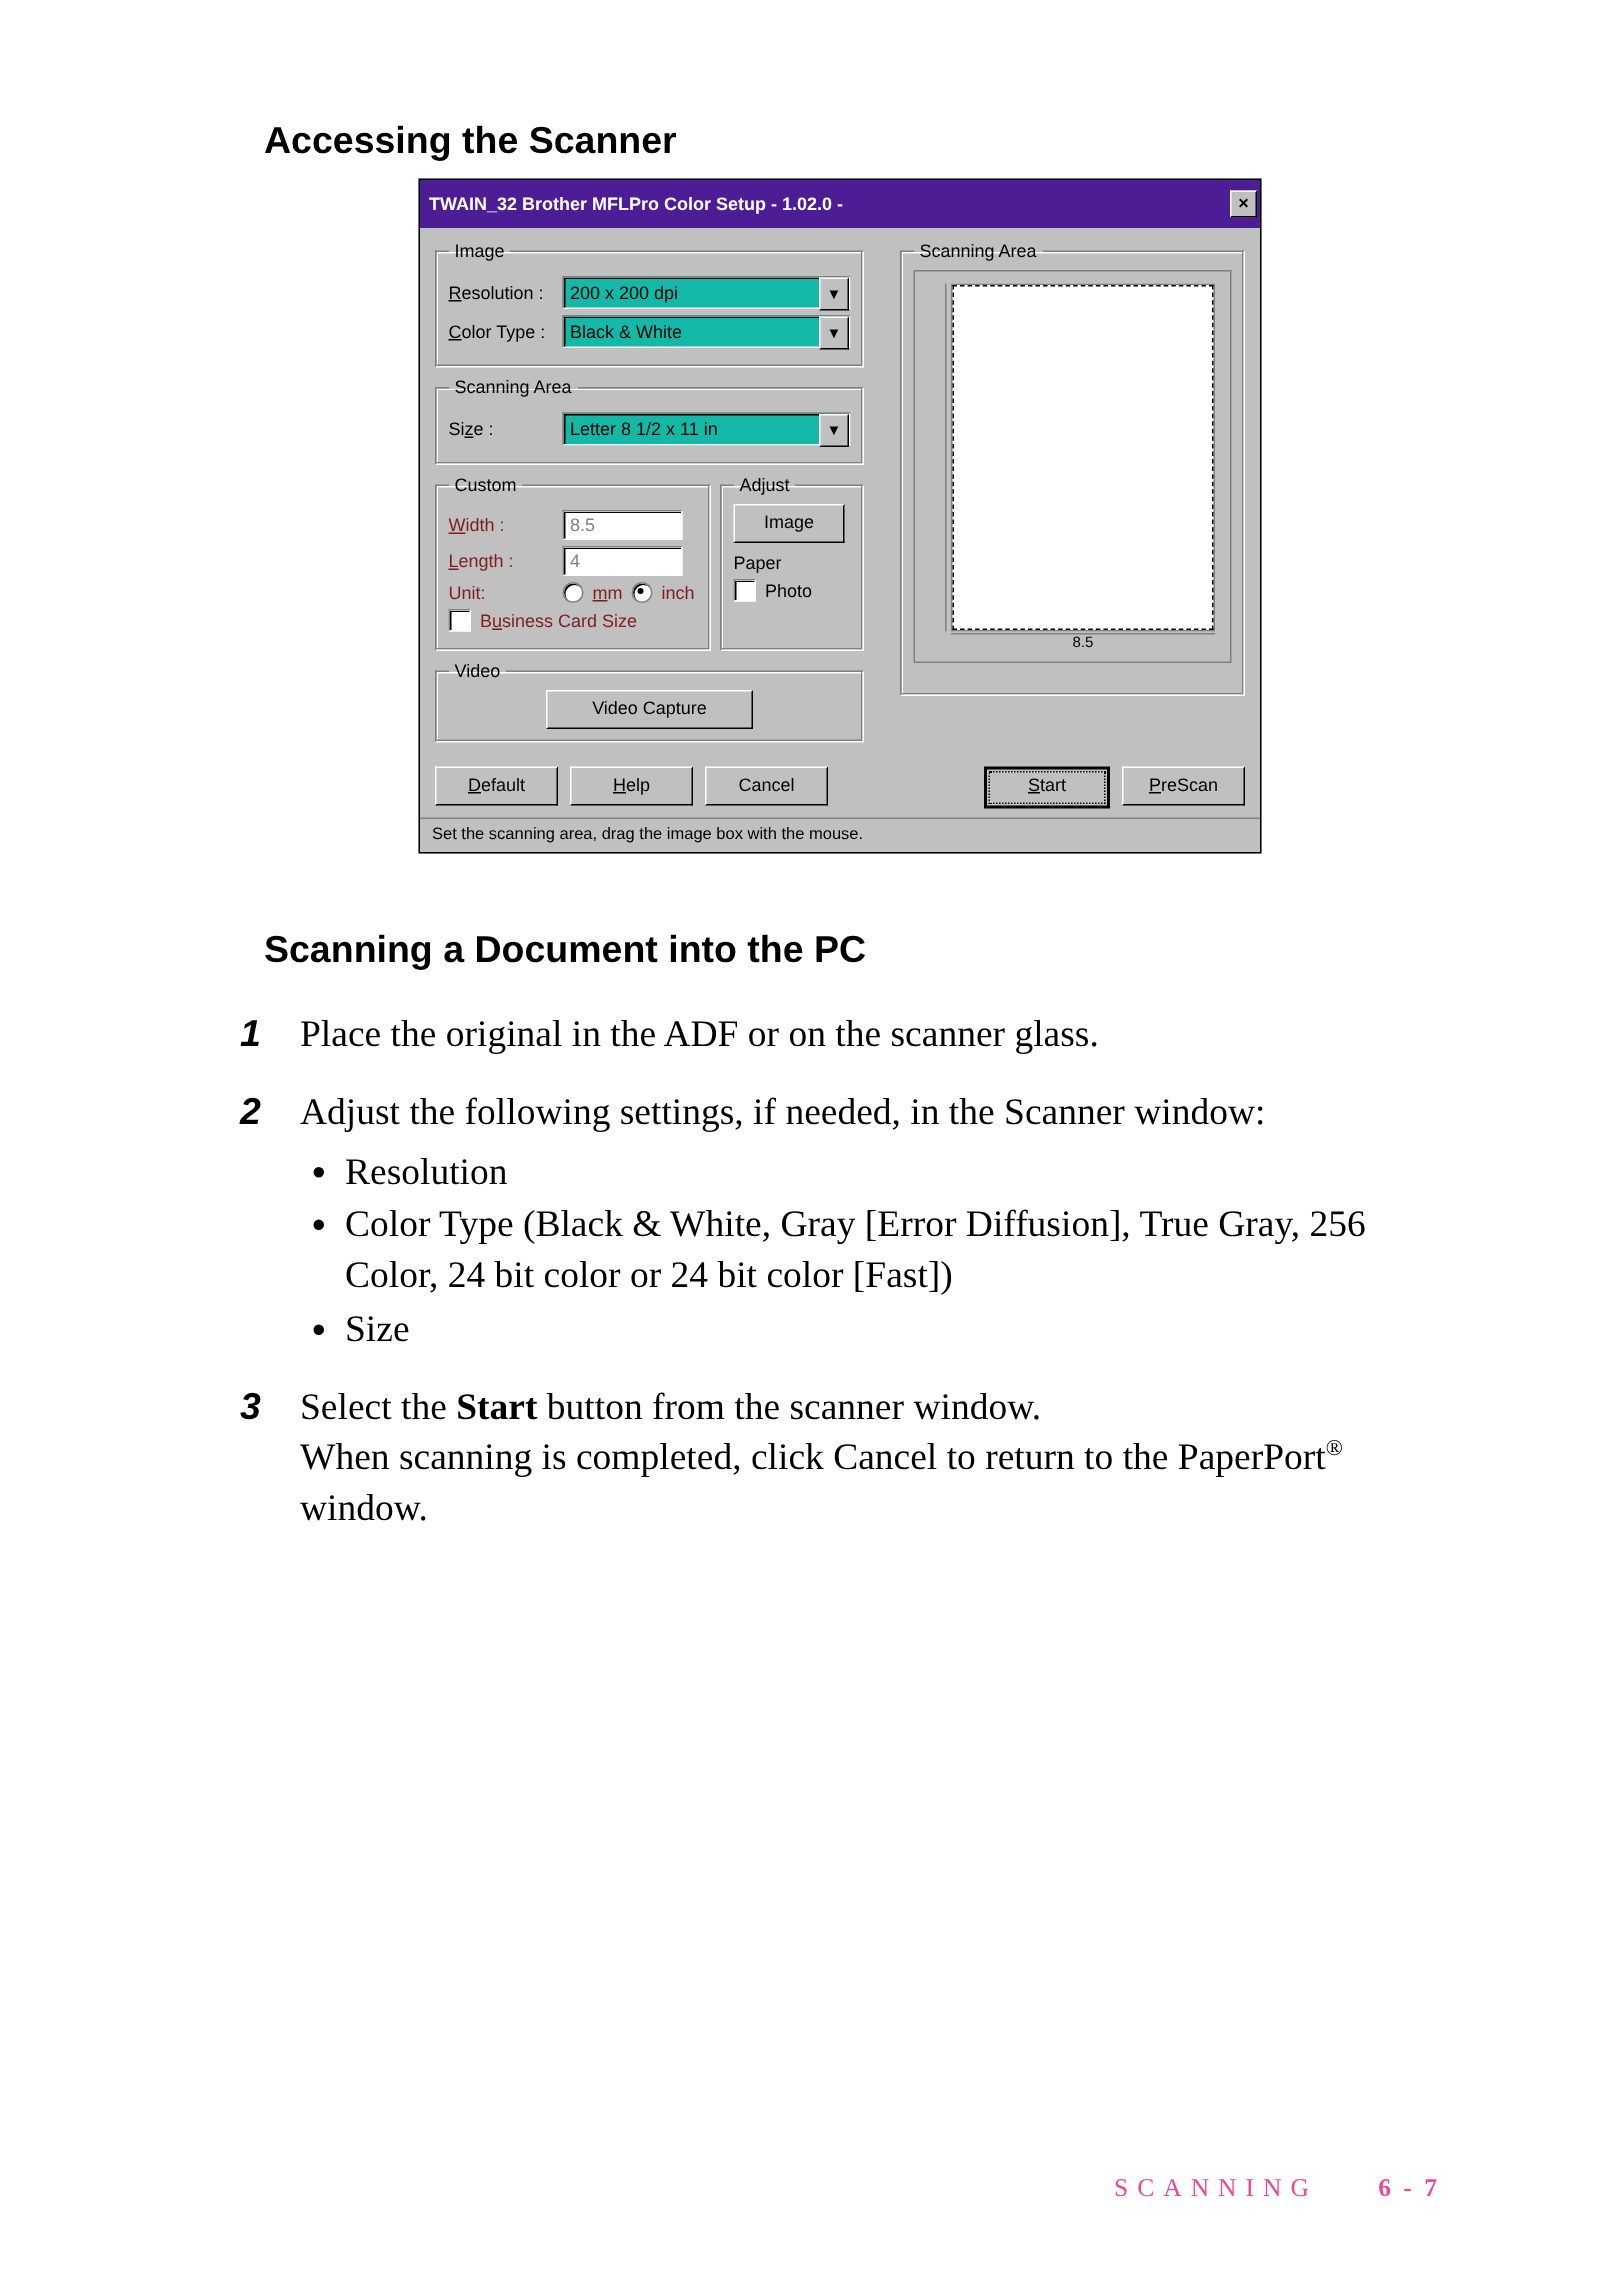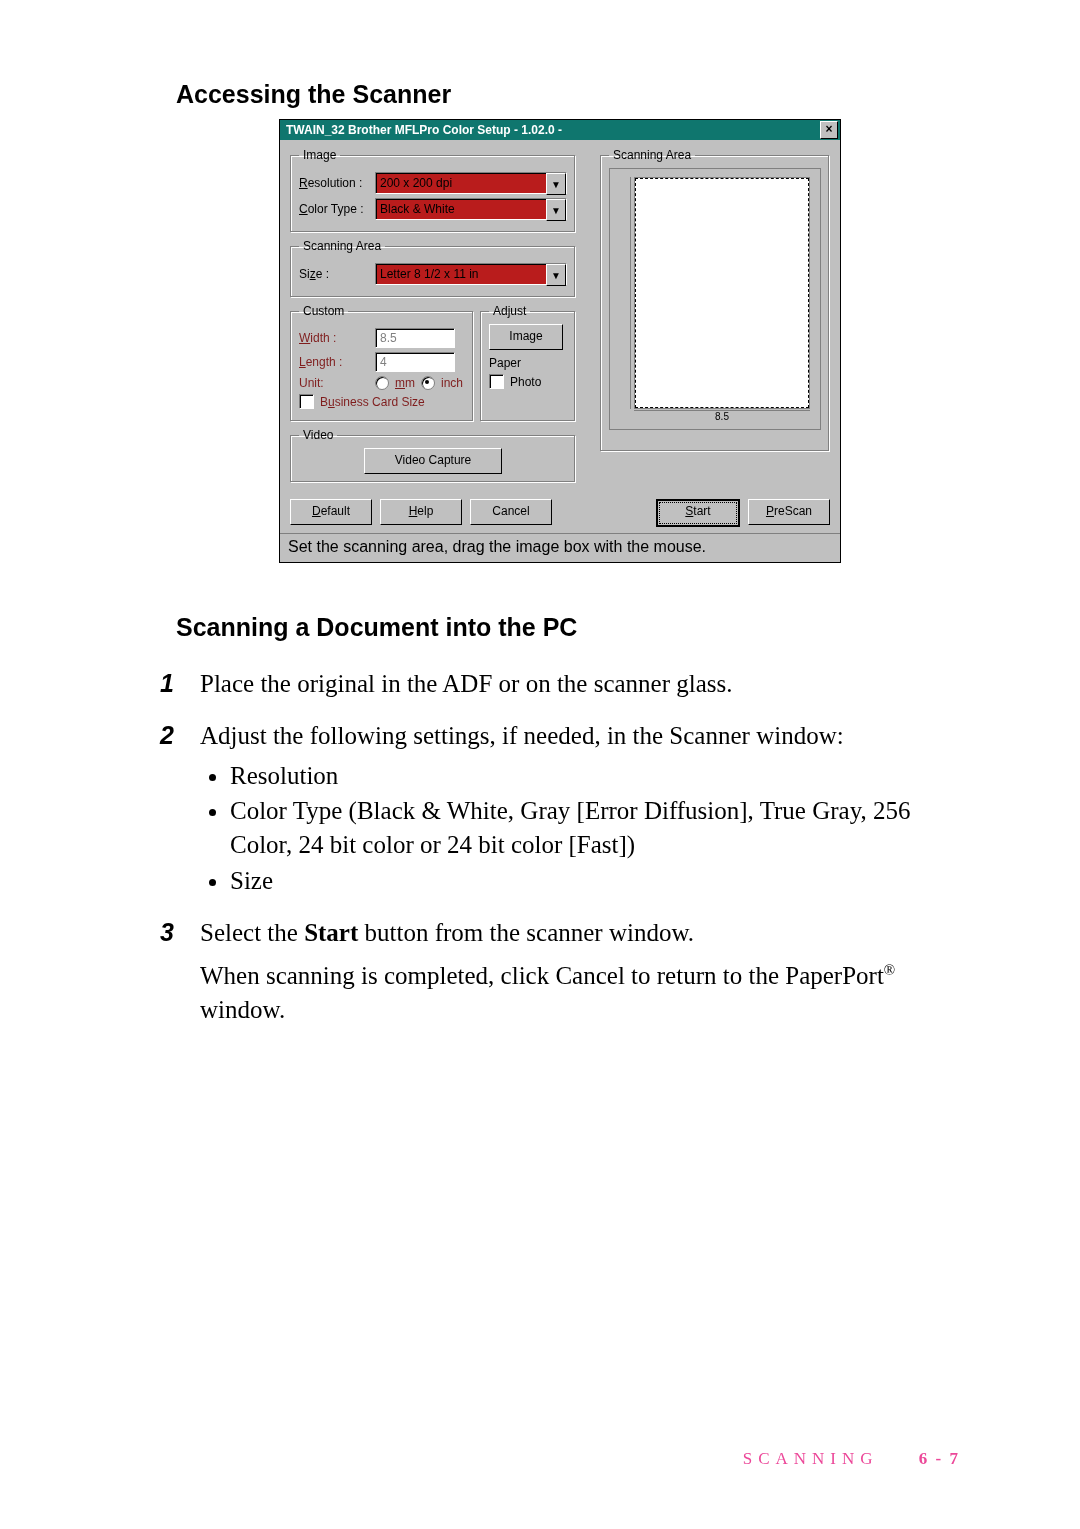--- a/index.html
+++ b/index.html
@@ -34,23 +34,23 @@
   .dialog-wrap {
     width: 560px;
     margin: 10px auto 30px auto;
     border: 1px solid #000;
     background: #c0c0c0;
     font-family: "MS Sans Serif", Arial, sans-serif;
     font-size: 12px;
     color: #000;
   }
   .titlebar {
-    background: #0f766e;
+    background: #4c1d95;
     color: #fff;
-    height: 20px;
+    height: 32px;
     display: flex;
     align-items: center;
     padding: 0 2px 0 6px;
   }
   .titlebar-text { flex: 1; font-weight: bold; }
   .close-btn {
     width: 16px; height: 16px;
     background: #c0c0c0;
     border-top: 1px solid #fff;
     border-left: 1px solid #fff;
@@ -92,21 +92,21 @@
     gap: 6px;
     margin: 4px 0;
   }
   .lbl {
     width: 70px;
     font-size: 12px;
   }
   .und { text-decoration: underline; }
 
   .w95-combo {
-    background: #b91c1c;
+    background: #14b8a6;
     border-top: 1px solid #808080;
     border-left: 1px solid #808080;
     border-right: 1px solid #fff;
     border-bottom: 1px solid #fff;
     box-shadow: inset 1px 1px 0 #000;
     height: 20px;
     display: flex;
     align-items: center;
     padding-left: 4px;
     flex: 1;
@@ -233,21 +233,21 @@
 
   .button-row {
     display: flex;
     padding: 6px 10px;
     gap: 8px;
   }
   .button-row .spacer { flex: 1; }
   .status-bar {
     border-top: 1px solid #808080;
     padding: 4px 8px 6px 8px;
-    font-size: 16px;
+    font-size: 11px;
   }
 
   
   .steps {
     margin: 25px 0 0 0;
     padding: 0;
     list-style: none;
   }
   .steps > li {
     position: relative;
@@ -413,21 +413,21 @@
         <li>Resolution</li>
         <li>Color Type (Black &amp; White, Gray [Error Diffusion], True Gray, 256 Color, 24 bit color or 24 bit color [Fast])</li>
         <li>Size</li>
       </ul>
     </li>
     <li>
       <span class="step-num">3</span>
       <span>
         <span>Select the </span><span class="bold">Start</span><span> button from the scanner window.</span>
       </span>
-      <div style="margin-top:10px;">
+      <div style="">
         <span>When scanning is completed, click Cancel to return to the PaperPort</span><sup>®</sup><span> window.</span>
       </div>
     </li>
   </ul>
 
   <div class="footer">
     <span>SCANNING</span>
     <span class="pagenum">6 - 7</span>
   </div>
 

